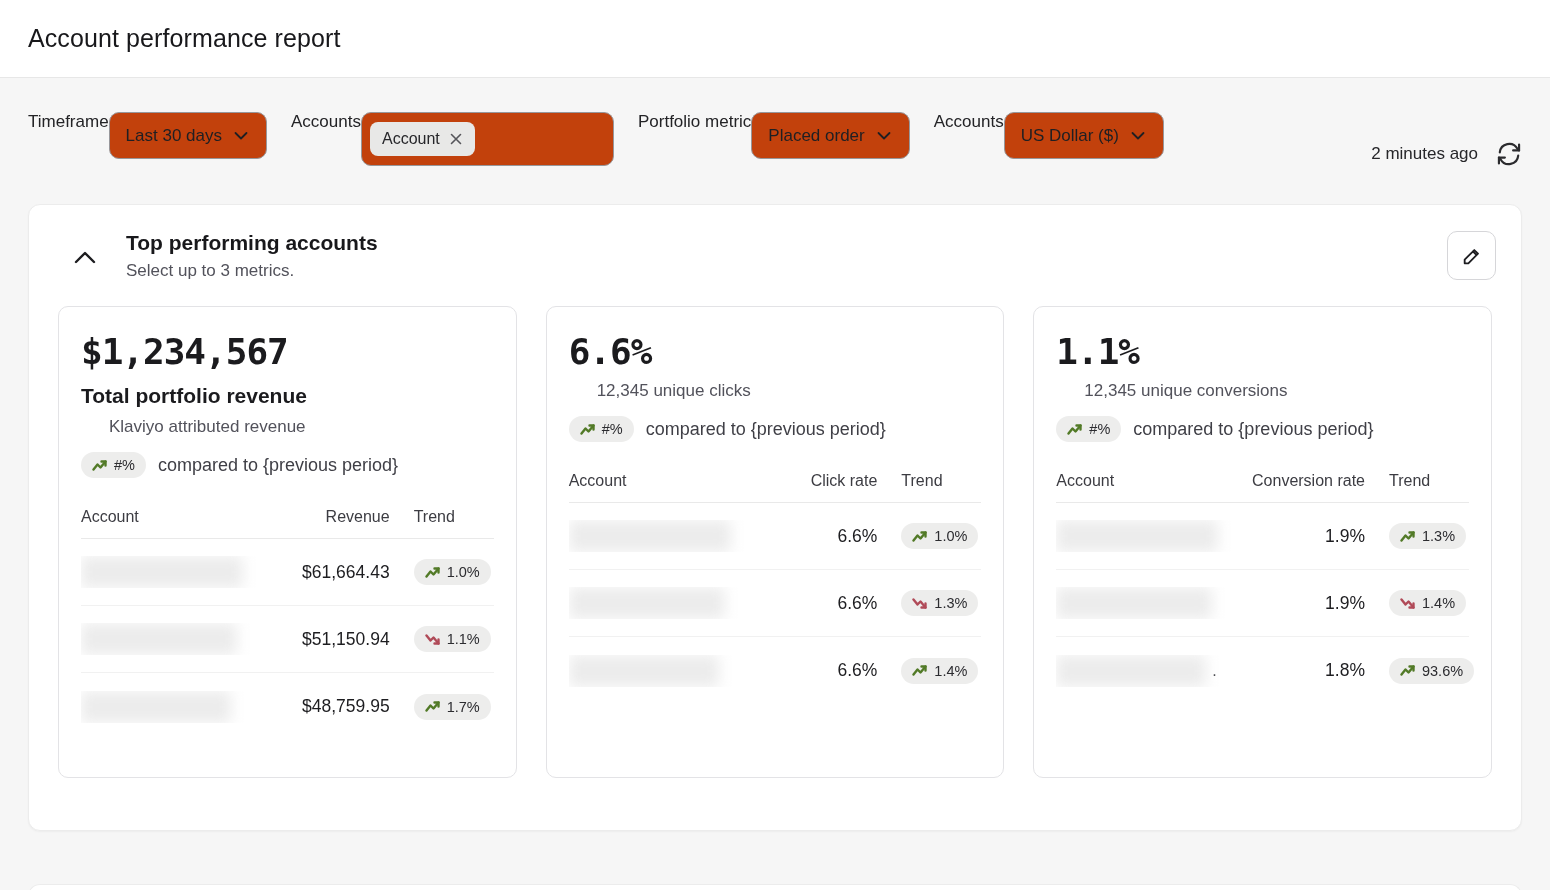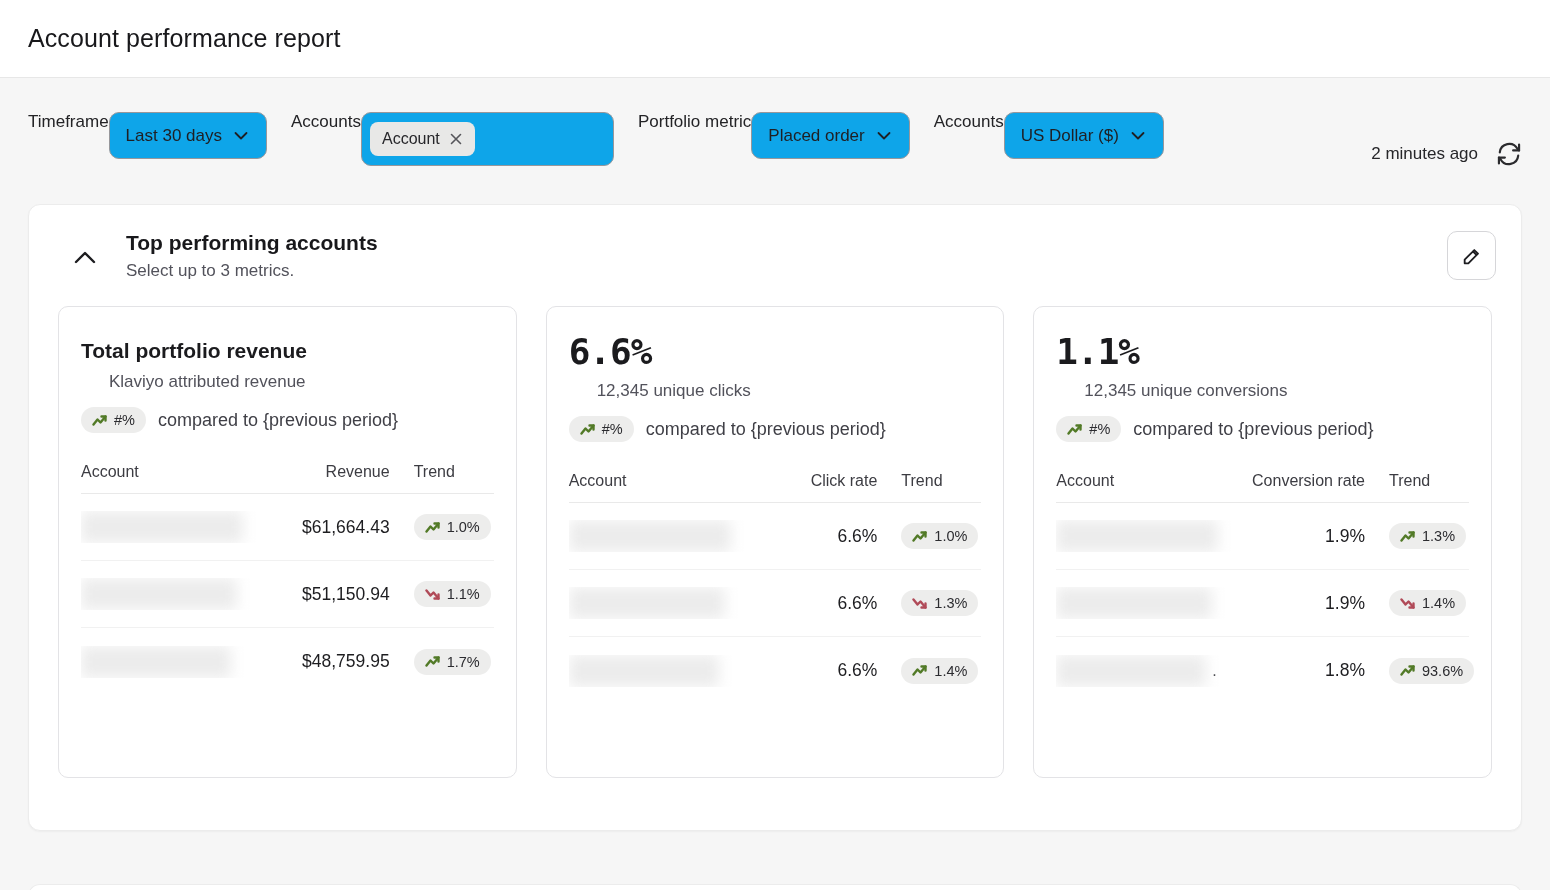--- a/index.html
+++ b/index.html
@@ -23,21 +23,21 @@
   
   .filters {
     display:flex; align-items:flex-start;
     padding:34px 28px 0 28px;
     gap:24px;
   }
   .filter-group { display:flex; flex-direction:row; }
   .filter-label { font-size:17px; color:#232326; margin-bottom:9px; }
   .control {
     height:47px;
-    background:#0ea5e9;
+    background:#c2410c;
     border:1px solid #97979b;
     border-radius:10px;
     display:flex; align-items:center;
     padding:0 16px;
     font-size:17px; color:#1f1f23;
     gap:10px;
     cursor:pointer;
   }
   .control svg { flex:none; }
   .accounts-box { width:253px; height:54px; padding:0 8px; cursor:text; }
@@ -256,20 +256,21 @@
     <button class="edit-btn">
       <svg width="22" height="22" viewBox="0 0 24 24">
         <path d="M14.5 5.5l4 4L8 20H4v-4L14.5 5.5z M13 7l4 4" fill="none" stroke="currentColor" stroke-width="2" stroke-linecap="round" stroke-linejoin="round"></path>
       </svg>
     </button>
   </div>
 
   <div class="cards">
 
       <div class="card">
+        <div class="metric-value">$1,234,567</div>
         <div class="metric-title">Total portfolio revenue</div>
         <div class="metric-subtitle">Klaviyo attributed revenue</div>
         <div class="comparison">
           <span class="pill t-badge up">
             <svg class="arrow-up" width="16" height="15" viewBox="0 0 16 15">
               <use href="#tpl-trend-up"></use>
             </svg>
 
             <span class="t-label">#%</span>
           </span>

